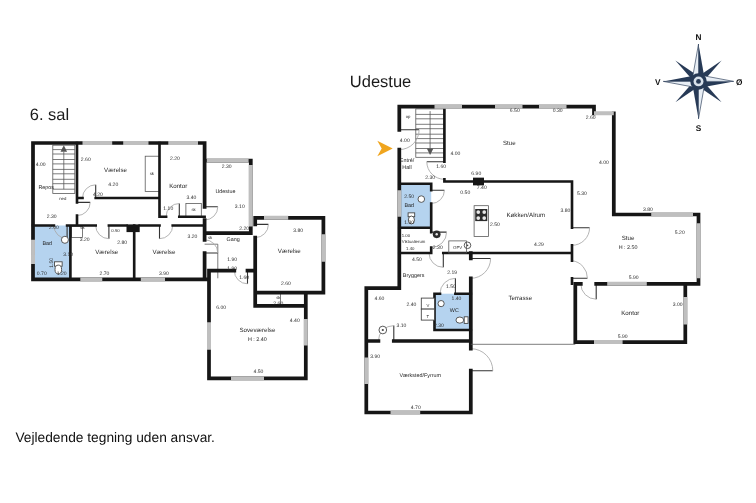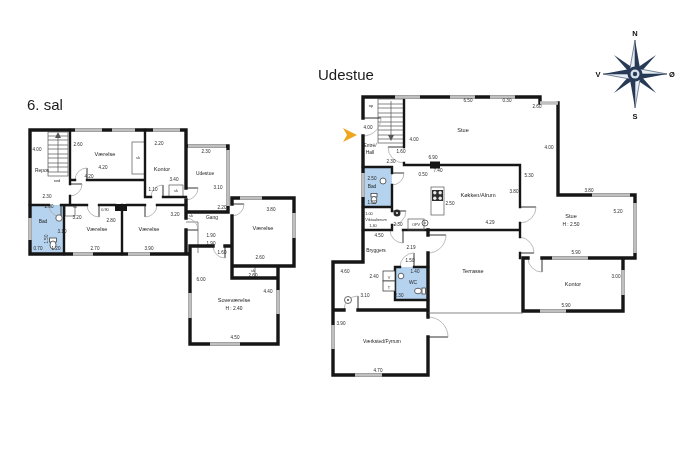--- a/index.html
+++ b/index.html
@@ -240,13 +240,14 @@
       <circle cx="43" cy="48" r="7.5" fill="#273a56"></circle>
       <circle cx="43" cy="48" r="4.5" fill="#d7e0ea"></circle>
       <circle cx="43" cy="48" r="2.2" fill="#273a56"></circle>
     </g>
     <text class="compass-letter" x="43" y="10">N</text>
     <text class="compass-letter" x="43" y="93">S</text>
     <text class="compass-letter" x="6" y="51">V</text>
     <text class="compass-letter" x="80" y="51">Ø</text>
   </svg>
 
+  <div class="disclaimer">Vejledende tegning uden ansvar.</div>
 </div>
 
 </body></html>

